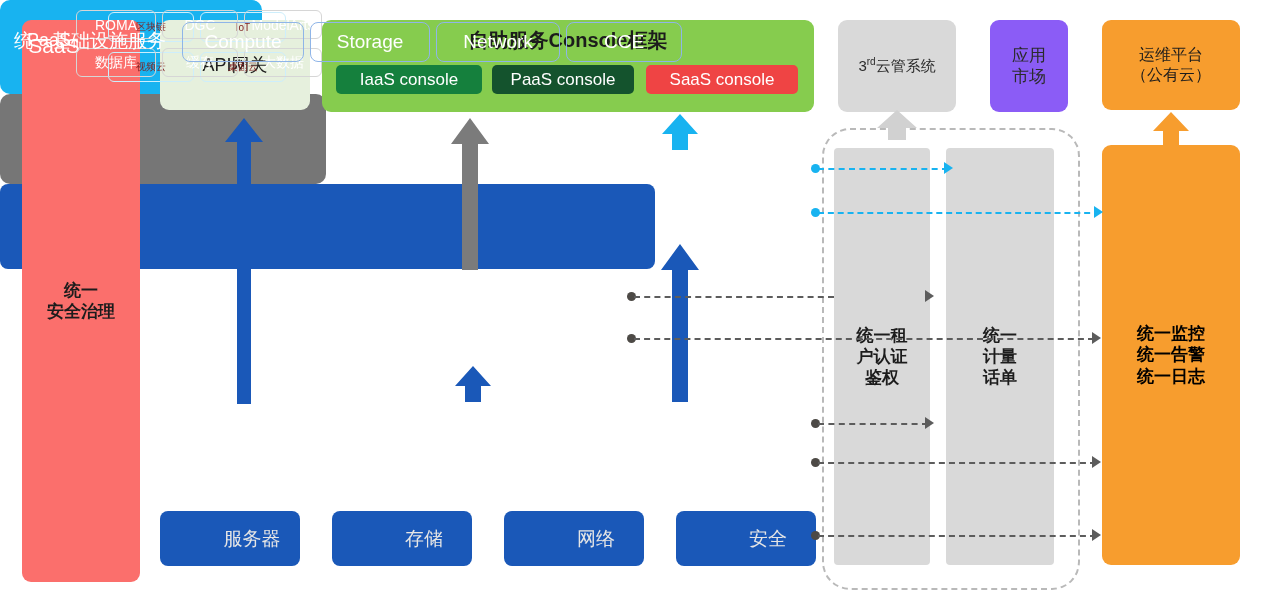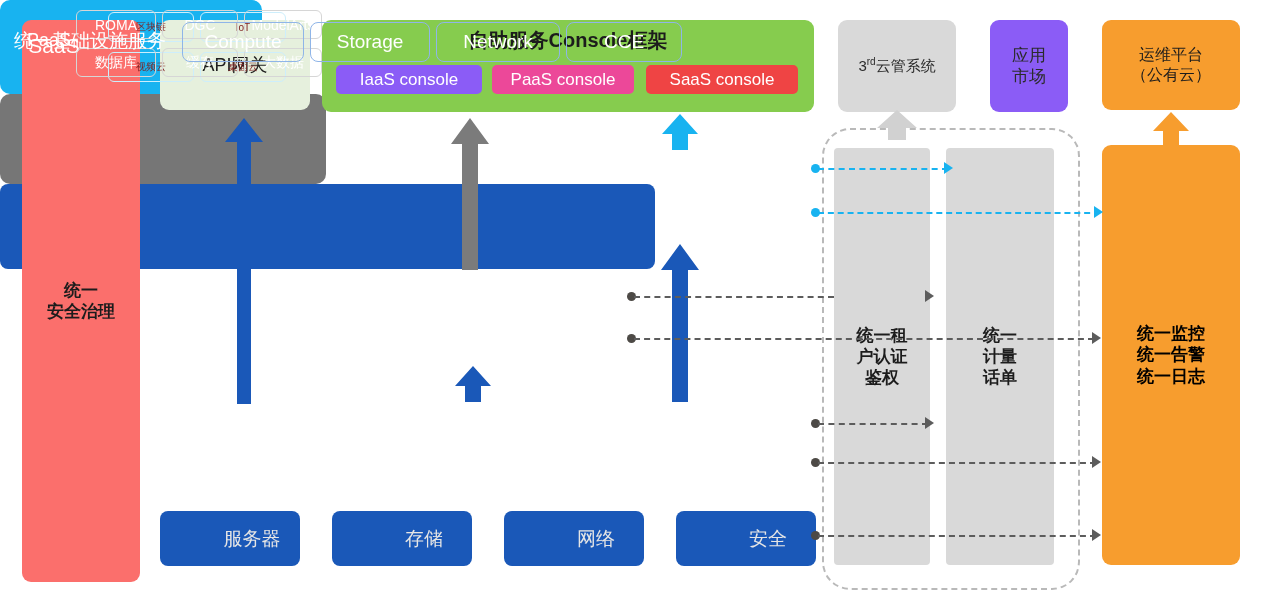--- a/index.html
+++ b/index.html
@@ -38,22 +38,22 @@
   #console-title{
     position:absolute;left:0;top:8px;width:100%;
     text-align:center;color:#1c1c1c;font-size:20px;font-weight:600;
   }
   .console-pill{
     position:absolute;top:45px;height:29px;
     border-radius:5px;color:#ffffff;font-size:17px;
     display:flex;align-items:center;justify-content:center;
     white-space:nowrap;
   }
-  #pill-iaas{left:14px;width:146px;background:#8b5cf6;}
-  #pill-paas{left:170px;width:142px;background:#ec4899;}
+  #pill-iaas{left:14px;width:146px;background:#15803d;}
+  #pill-paas{left:170px;width:142px;background:#14532d;}
   #pill-saas{left:324px;width:152px;background:#ef4444;}
 
   
   #third-party{
     left:838px;top:20px;width:118px;height:92px;
     background:#d9d9d9;border-radius:9px;
     color:#2b2b2b;font-size:15px;
   }
   #third-party sup{font-size:10px;vertical-align:super;}
   #app-market{

